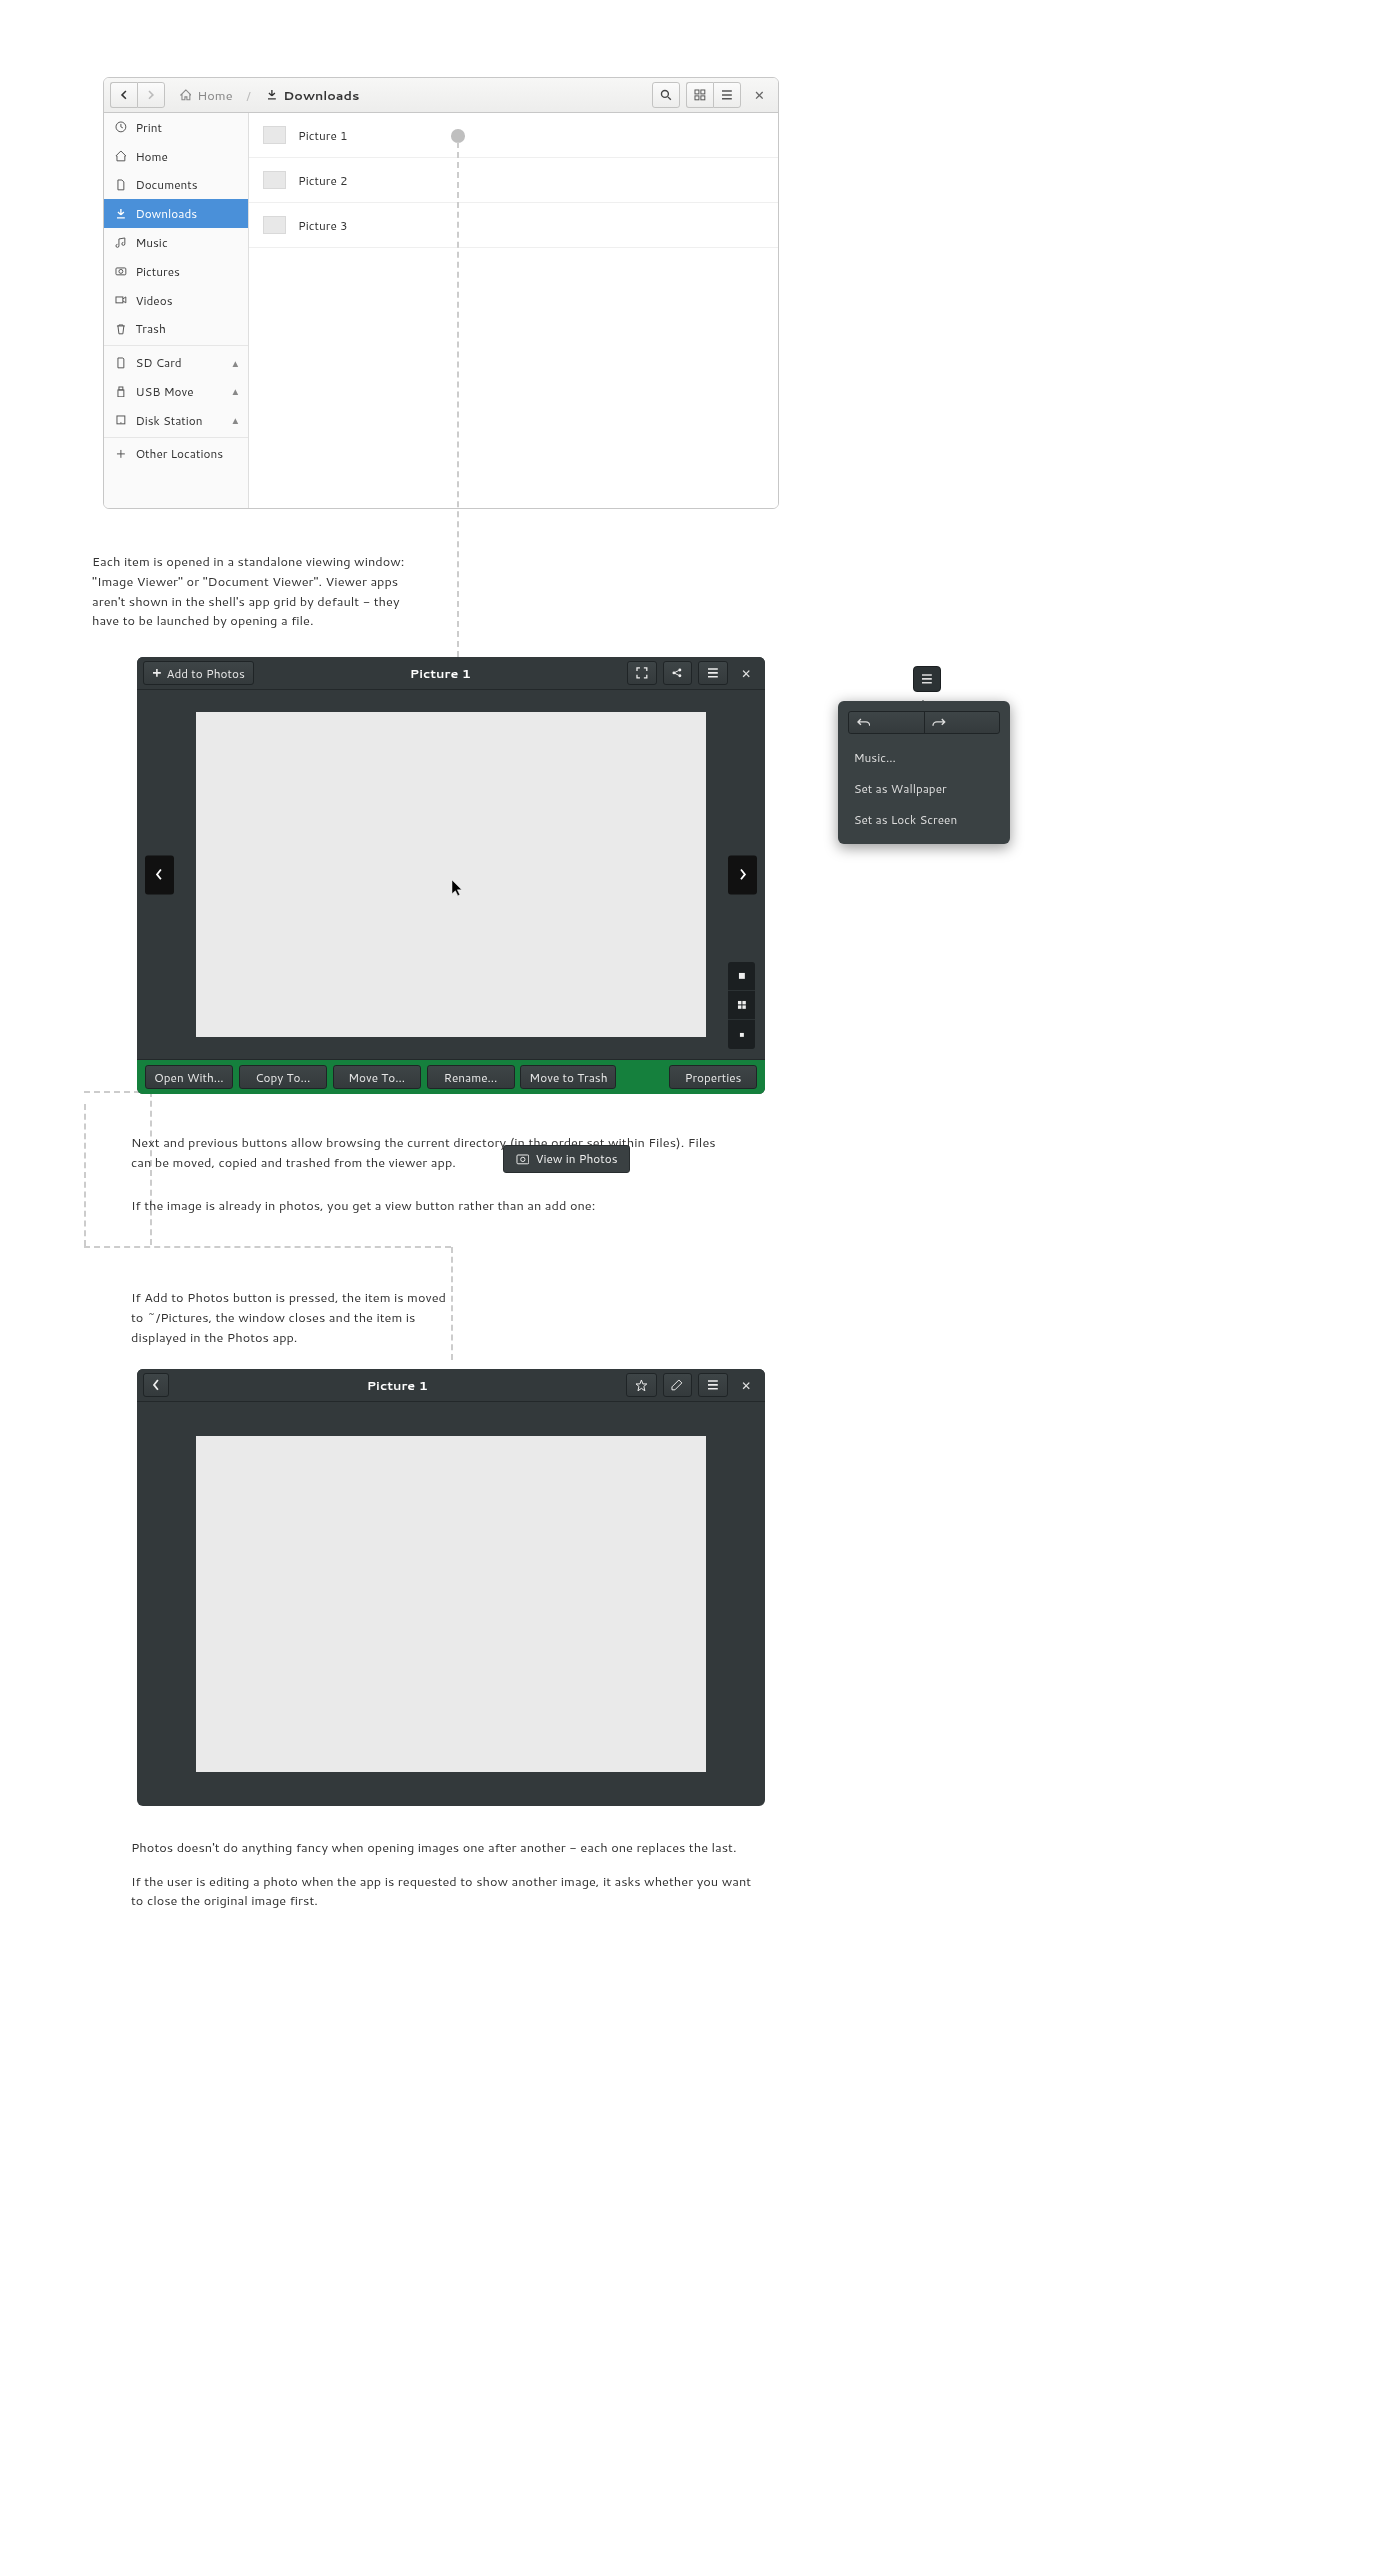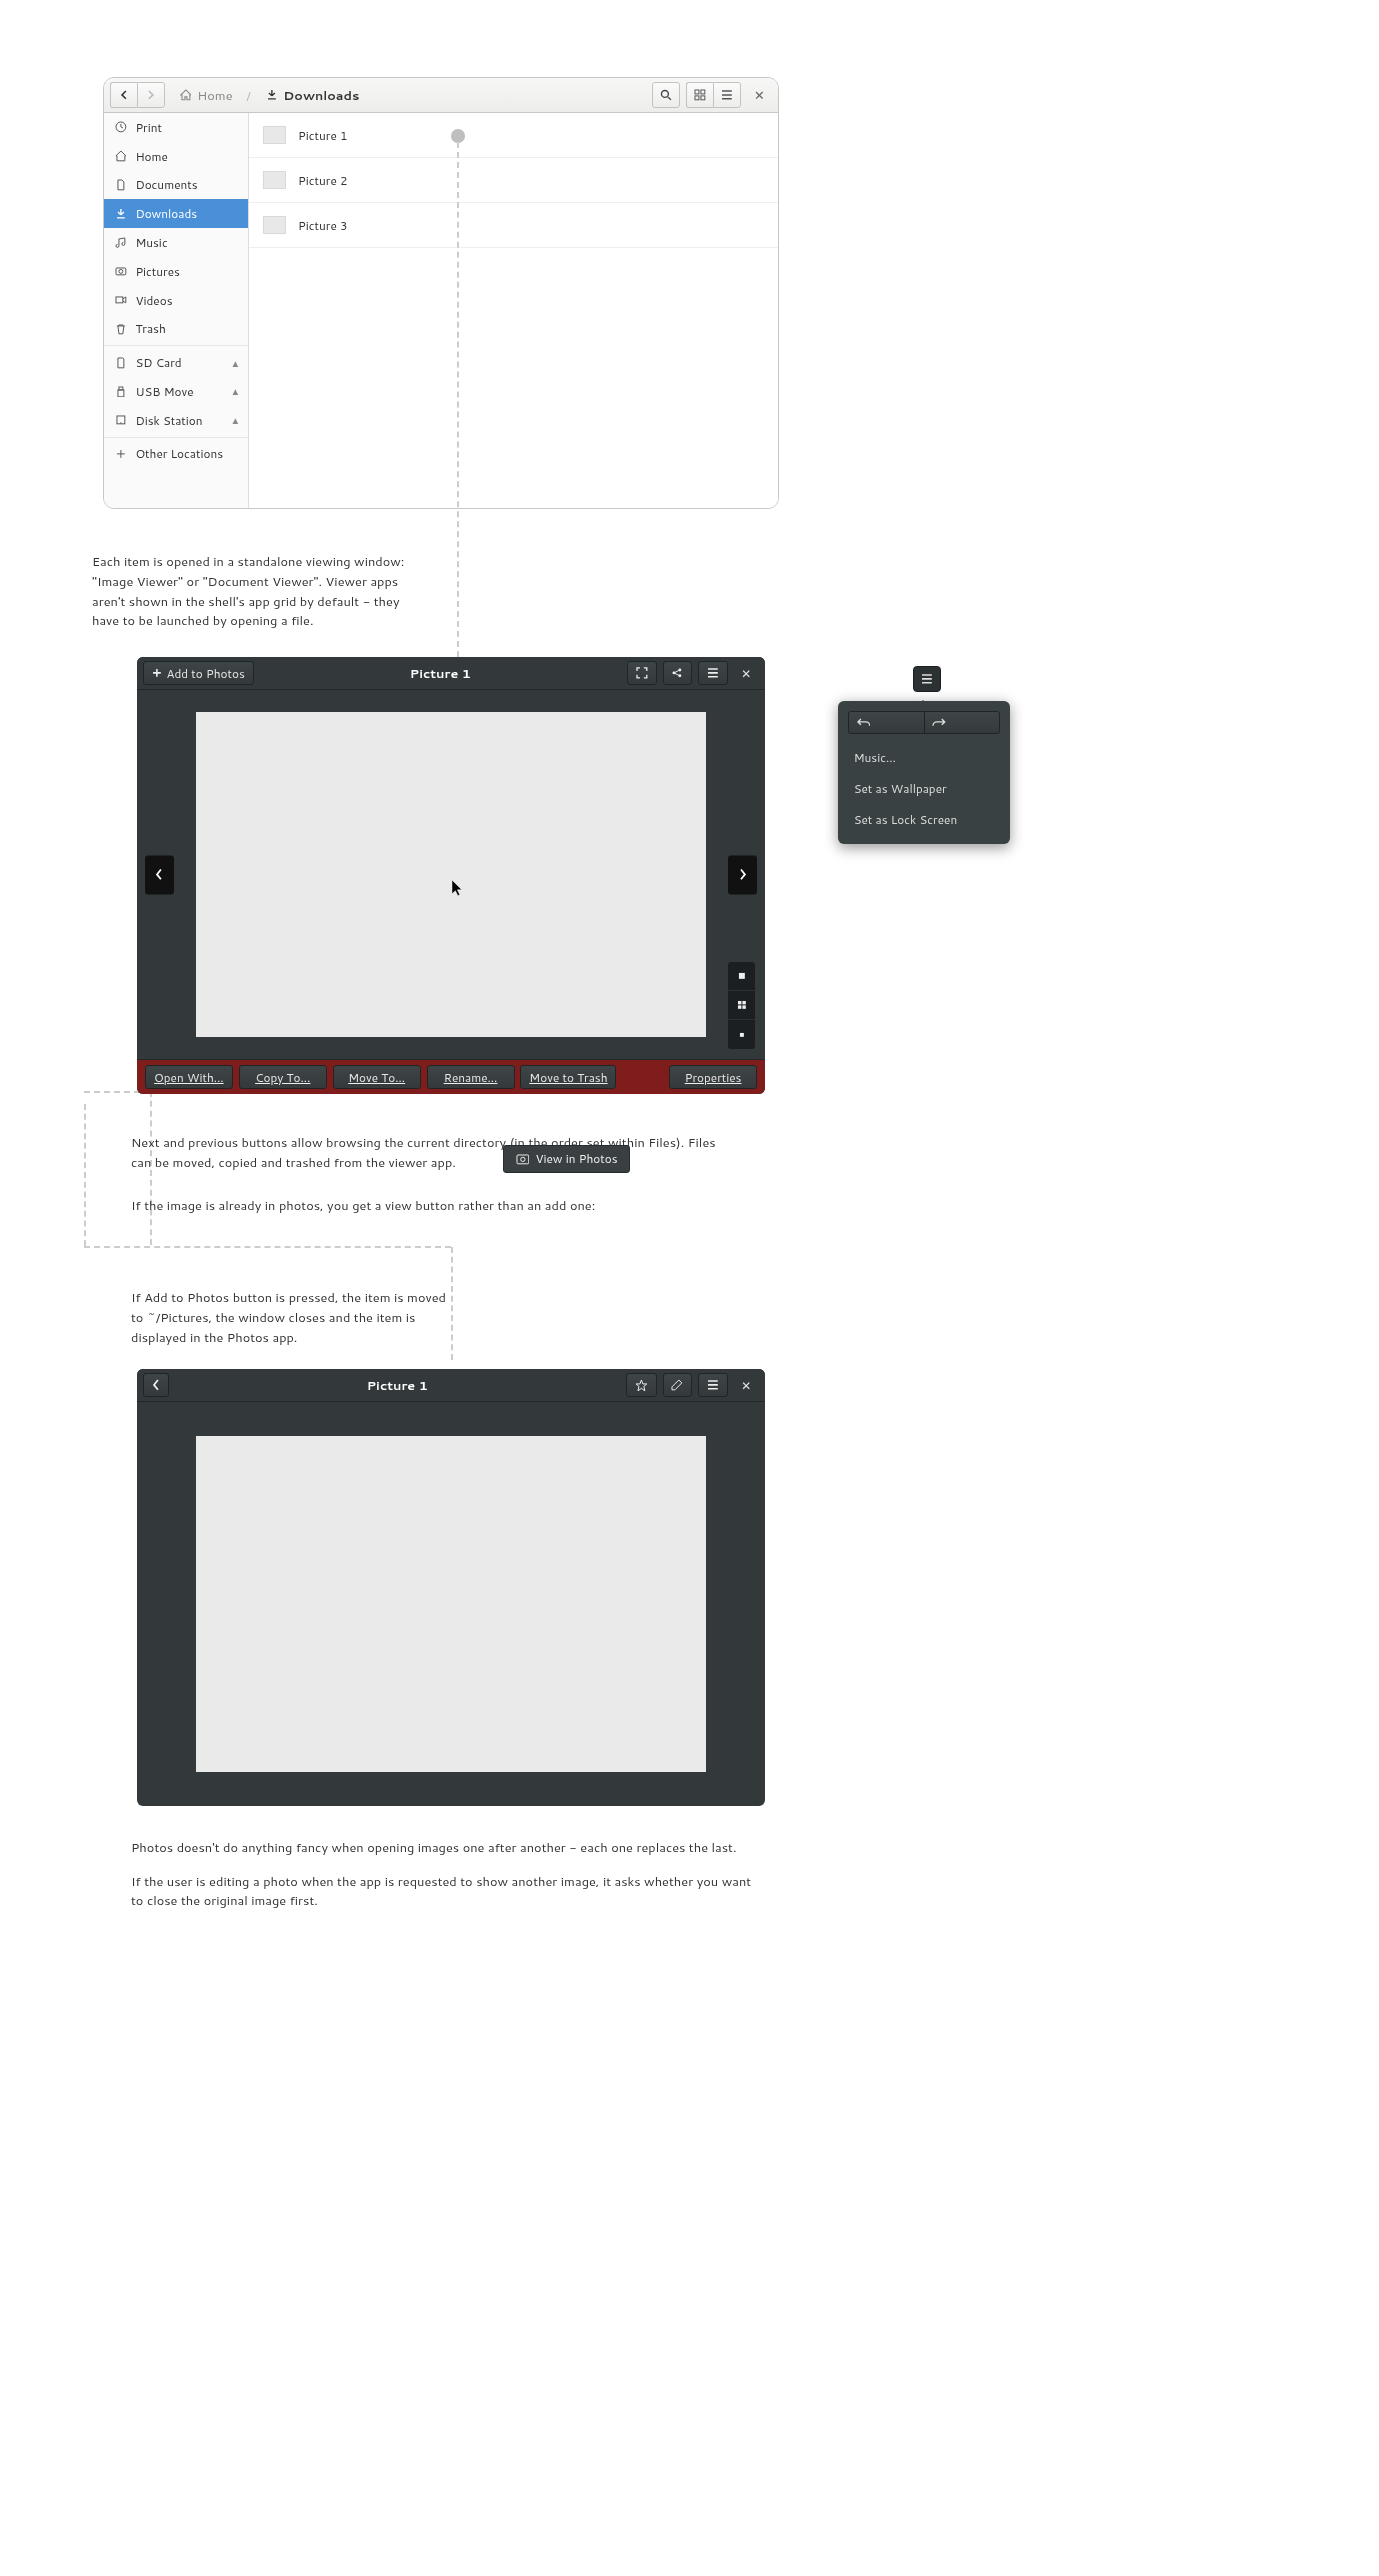--- a/index.html
+++ b/index.html
@@ -9,21 +9,21 @@
     color: #2e3436;
     background: #fff;
     width: 1380px;
   }
   .stage { position: relative; width: 1380px; height: 2576px; }
 
   
   .files-win {
     position: absolute; left: 103px; top: 77px;
     width: 676px; height: 432px;
-    border: 1px solid #c7c7c7; border-radius: 11px;
+    border: 1px solid #c7c7c7; border-radius: 6px;
     background: #fff; overflow: hidden;
     display: flex; flex-direction: column;
   }
   .files-header {
     height: 35px;
     background: linear-gradient(#f7f7f6, #ededec);
     border-bottom: 1px solid #c7c7c7;
     display: flex; align-items: center;
     padding: 0 5.9px; gap: 5.9px;
   }
@@ -134,22 +134,22 @@
   .navbtn.next { right: 7.9px; }
   .zoom-stack {
     position: absolute; right: 9.8px; bottom: 9.8px;
     width: 27.5px; background: #1b1f21; border-radius: 2.9px;
     display: flex; flex-direction: column;
   }
   .zoom-stack .zb { height: 29px; display: flex; align-items: center; justify-content: center; color: #ddd; border-bottom: 1px solid #2c3234; }
   .zoom-stack .zb:last-child { border-bottom: none; }
 
   .v-footer {
-    height: 35px; background: #7f1d1d; border-top: 1px solid #23282a;
-    display: flex; align-items: center; padding: 0 7.9px; gap: 5.9px; text-decoration: underline;
+    height: 35px; background: #15803d; border-top: 1px solid #23282a;
+    display: flex; align-items: center; padding: 0 7.9px; gap: 5.9px;
   }
   .v-footer .vbtn { min-width: 88px; justify-content: center; }
   .v-footer .spacer { flex: 1; }
 
   .cursor {
     position: absolute; left: 451px; top: 879px;
     font-size: 17.7px; color: #000;
   }
 
   

